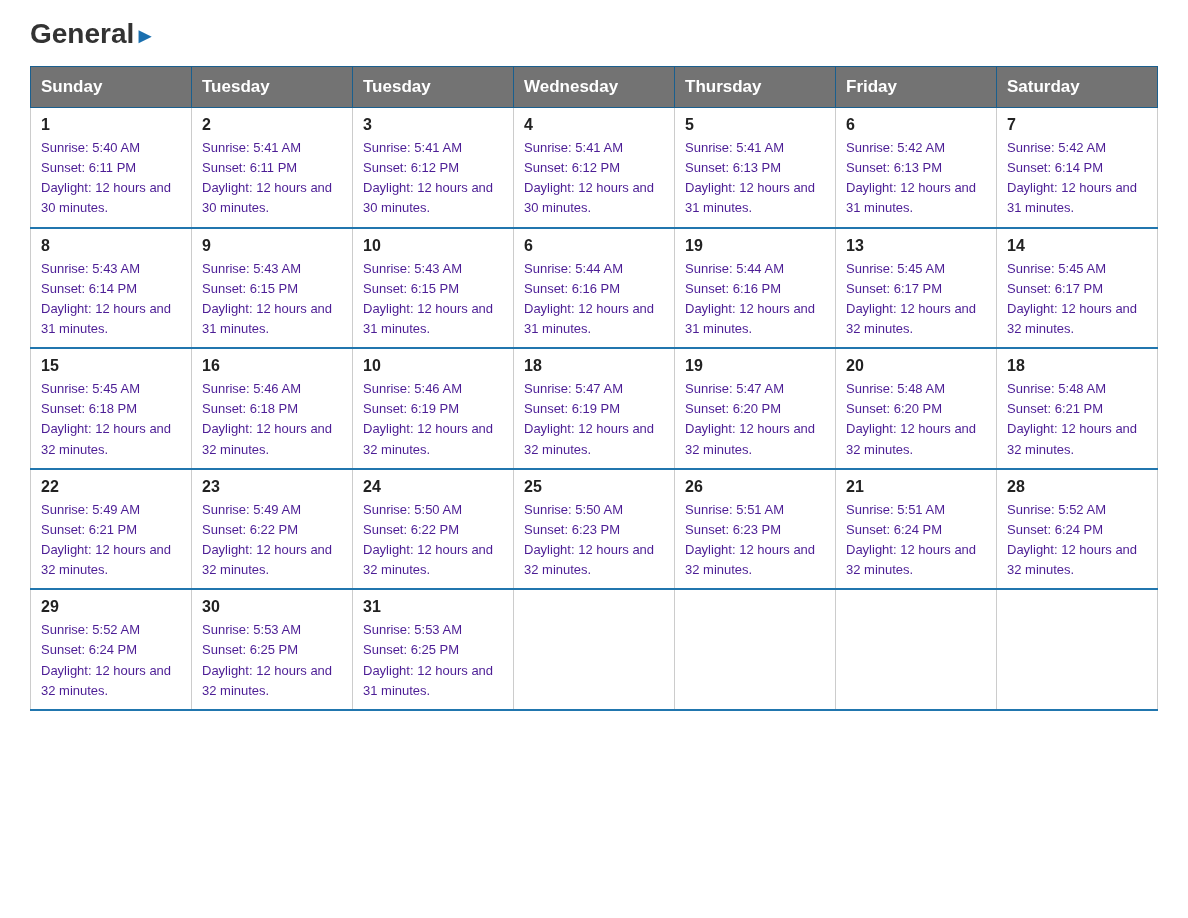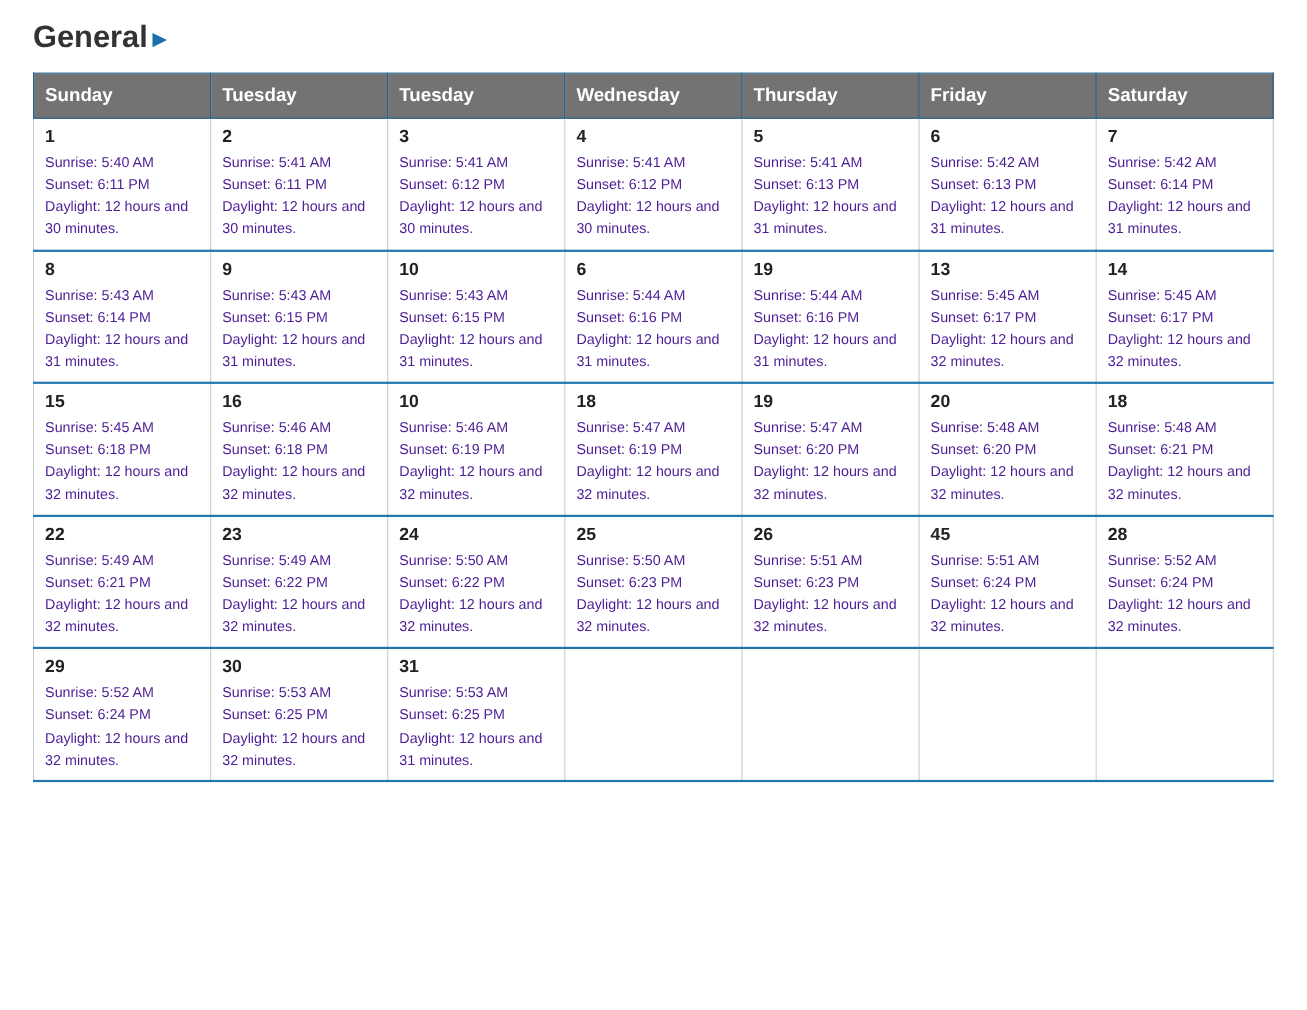--- a/index.html
+++ b/index.html
@@ -232,21 +232,21 @@
         </td>
         <td>
           <span class="day-number">25</span>
           <div class="day-info">Sunrise: 5:50 AM<br>Sunset: 6:23 PM<br>Daylight: 12 hours and 32 minutes.</div>
         </td>
         <td>
           <span class="day-number">26</span>
           <div class="day-info">Sunrise: 5:51 AM<br>Sunset: 6:23 PM<br>Daylight: 12 hours and 32 minutes.</div>
         </td>
         <td>
-          <span class="day-number">45</span>
+          <span class="day-number">21</span>
           <div class="day-info">Sunrise: 5:51 AM<br>Sunset: 6:24 PM<br>Daylight: 12 hours and 32 minutes.</div>
         </td>
         <td>
           <span class="day-number">28</span>
           <div class="day-info">Sunrise: 5:52 AM<br>Sunset: 6:24 PM<br>Daylight: 12 hours and 32 minutes.</div>
         </td>
       </tr>
       <tr>
         <td>
           <span class="day-number">29</span>

